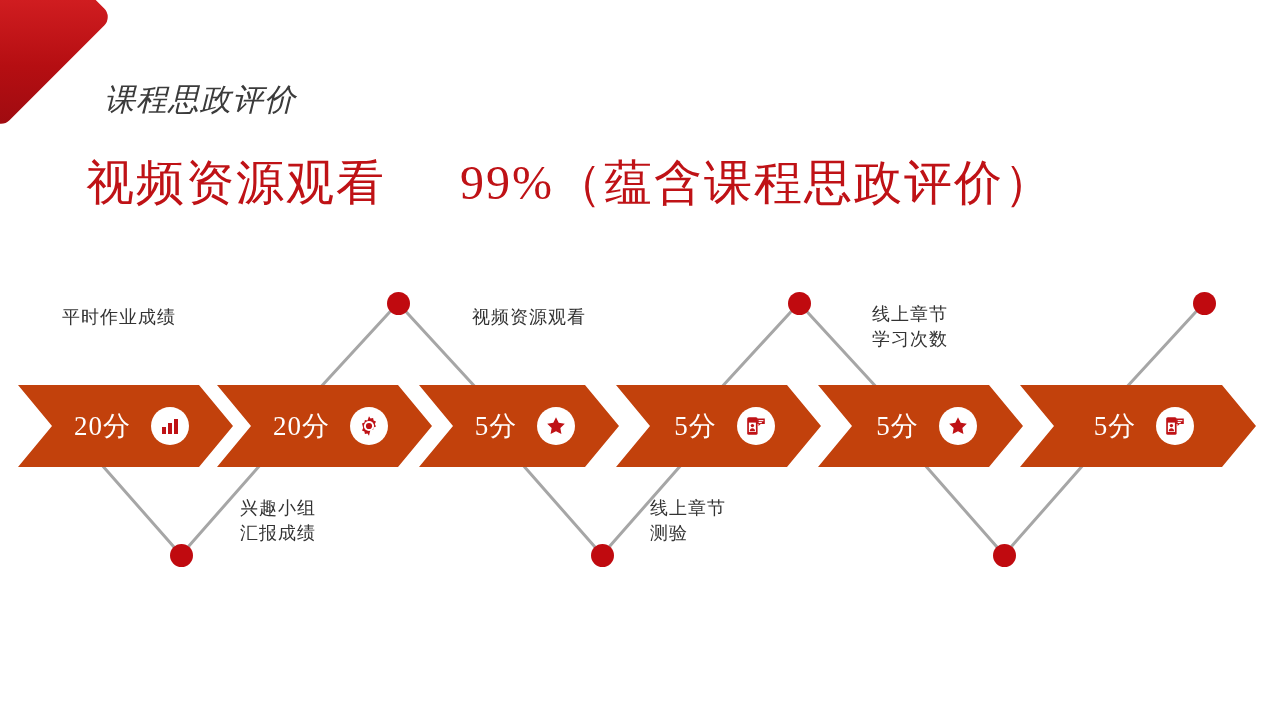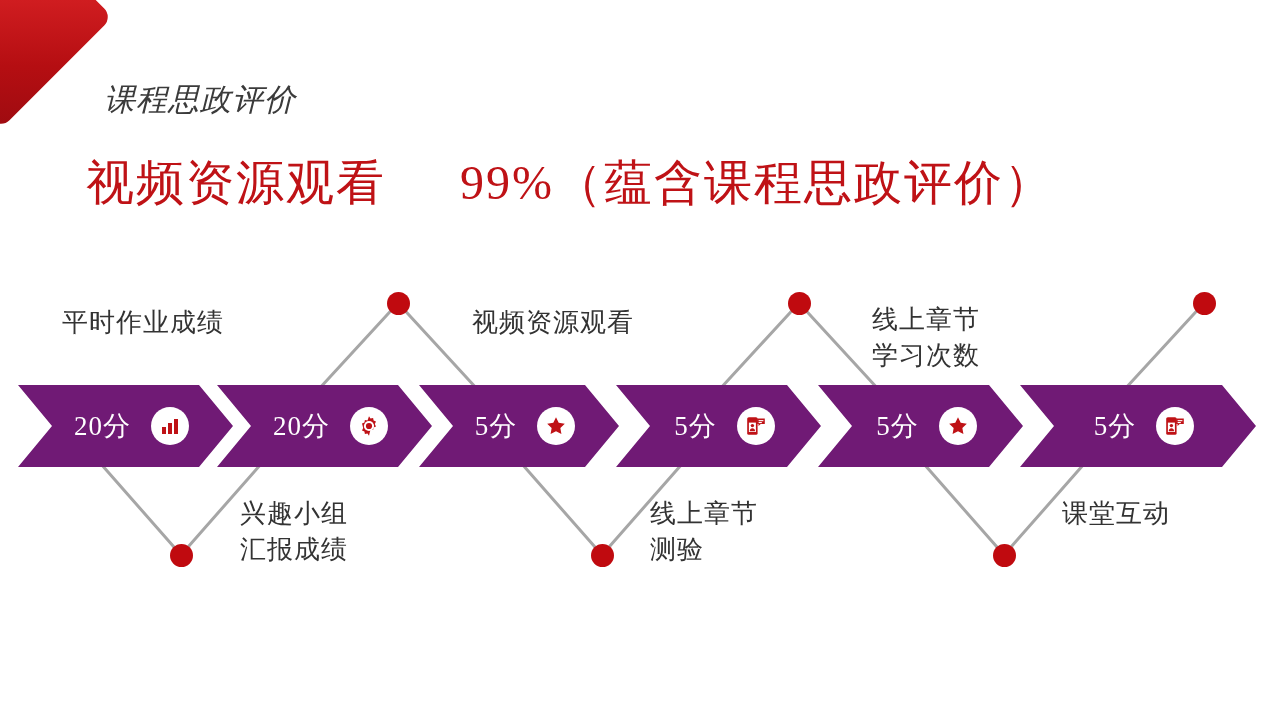--- a/index.html
+++ b/index.html
@@ -77,21 +77,21 @@
     position: absolute;
     left: 0;
     top: 385px;
     width: 1280px;
     height: 82px;
   }
   .chevron {
     position: absolute;
     top: 0;
     height: 82px;
-    background: #701a75;
+    background: #c2410c;
     display: flex;
     align-items: center;
     justify-content: center;
     gap: 20px;
     box-sizing: border-box;
     clip-path: polygon(0 0, calc(100% - 34px) 0, 100% 50%, calc(100% - 34px) 100%, 0 100%, 34px 50%);
   }
   .chevron.first {
     clip-path: polygon(0 0, calc(100% - 34px) 0, 100% 50%, calc(100% - 34px) 100%, 0 100%, 34px 50%);
   }
@@ -124,21 +124,21 @@
     margin-left: -11.5px;
     margin-top: -11.5px;
     border-radius: 50%;
     background: #c00a0f;
   }
 
   
   .callout {
     position: absolute;
     color: #333333;
-    font-size: 26px;
+    font-size: 18px;
     line-height: 1.38;
     white-space: pre-line;
     letter-spacing: 1px;
   }
   .callout.center { text-align: left; }
   .callout.left   { text-align: left; }
 </style>
 </head>
 <body>
 
@@ -263,15 +263,14 @@
 汇报成绩</div>
 
   <div class="callout left" style="left:472px; top:305px;  width:260px;">视频资源观看</div>
 
   <div class="callout center" style="left:650px; top:496px;  width:180px;">线上章节
 测验</div>
 
   <div class="callout center" style="left:872px; top:302px;  width:180px;">线上章节
 学习次数</div>
 
-  <div class="callout center" style="left:1062px; top:496px; width:180px;">课堂互动</div>
 
 </div>
 
 </body></html>

